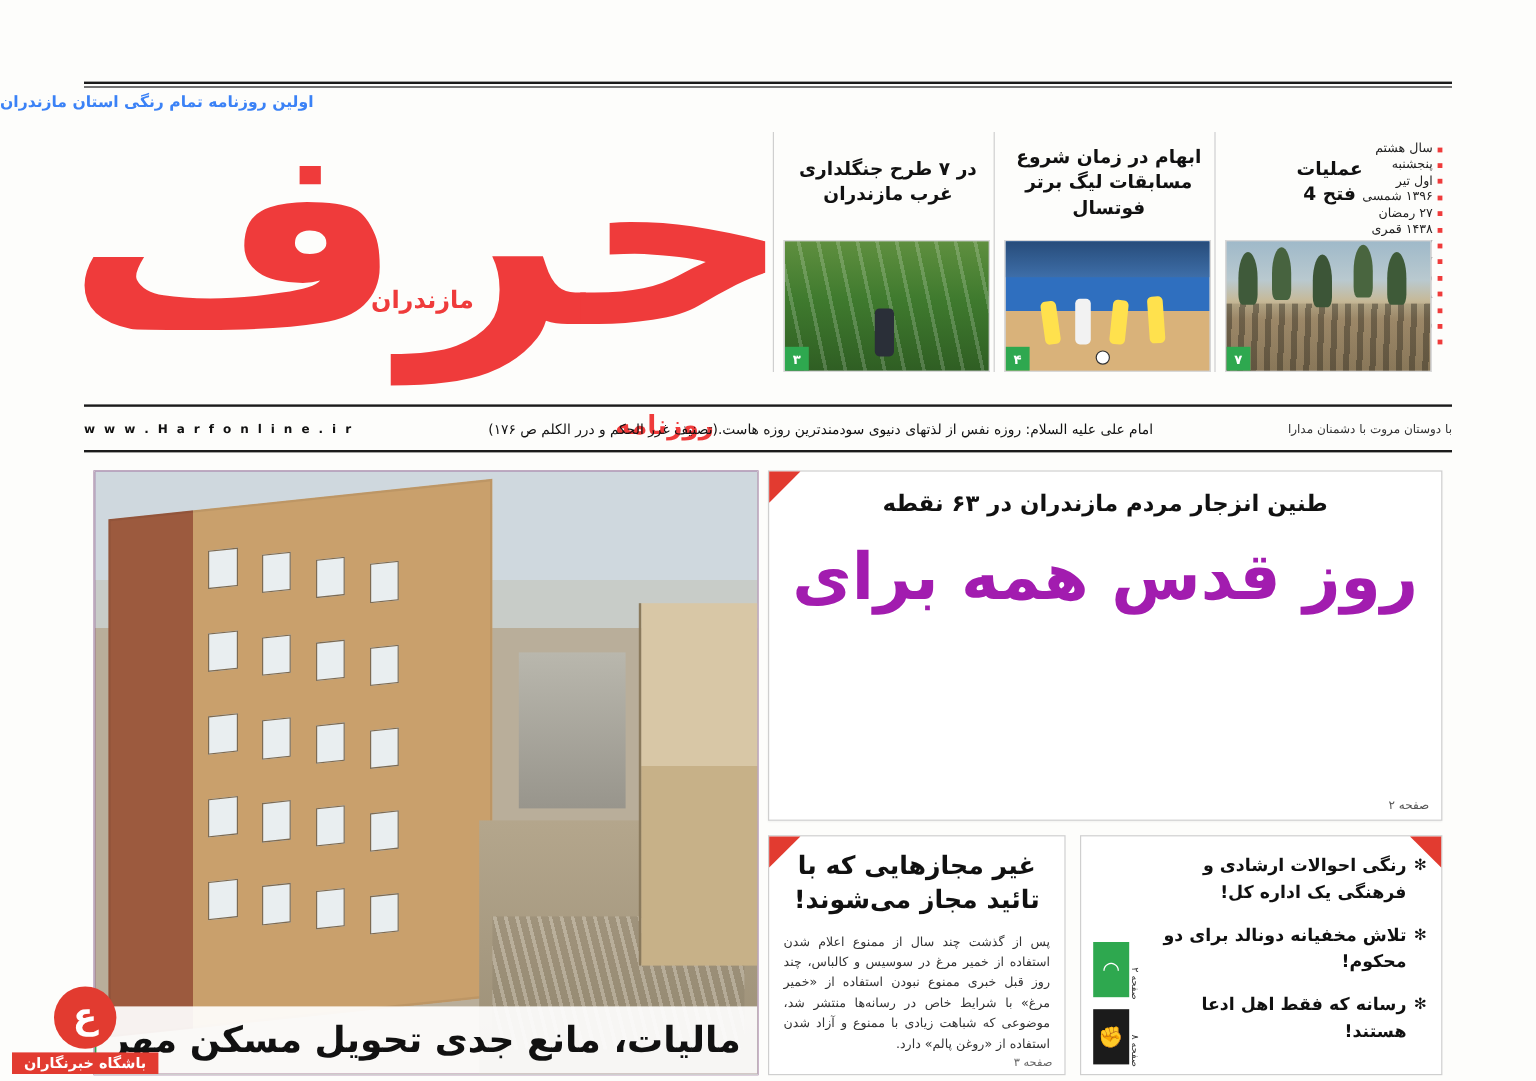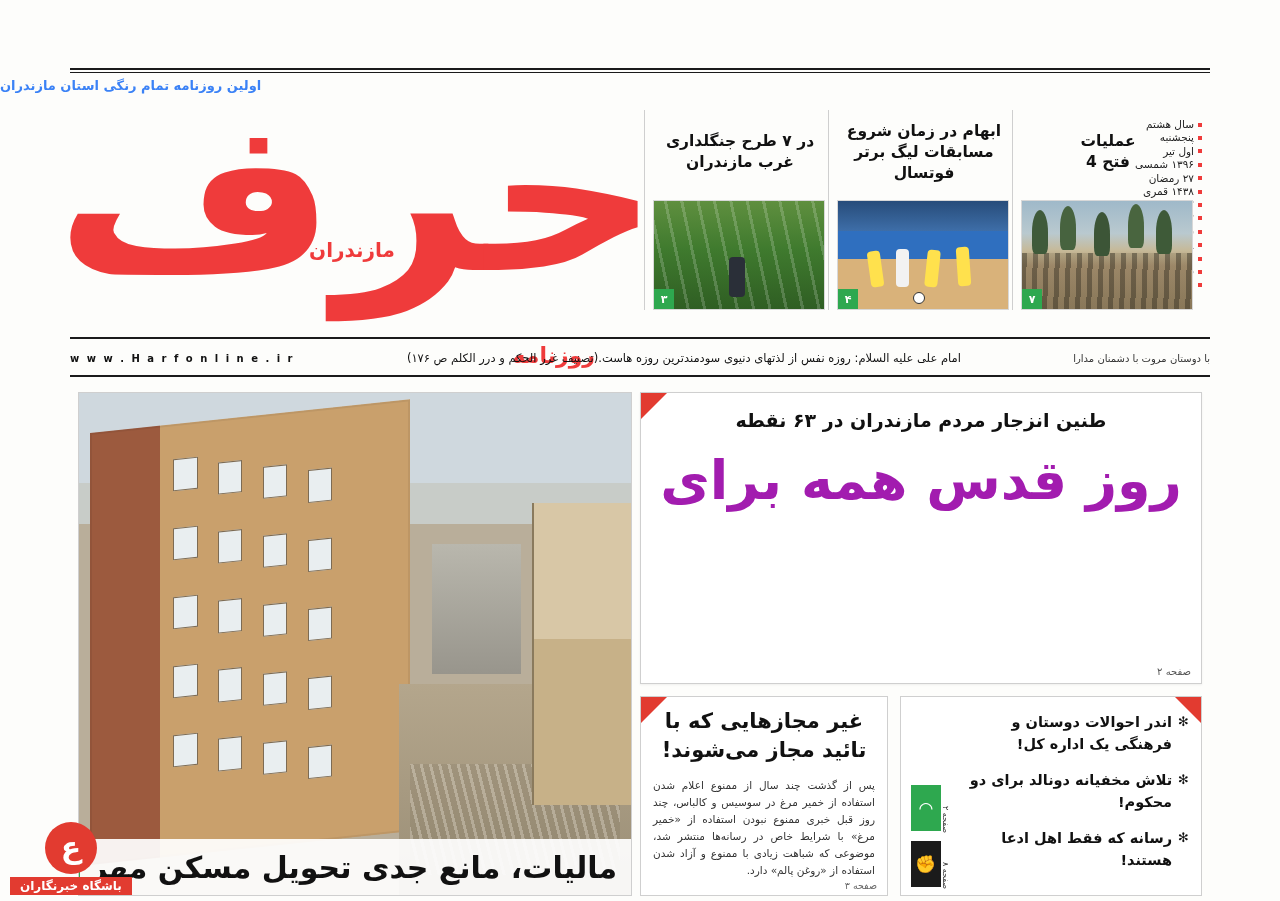--- a/index.html
+++ b/index.html
@@ -416,21 +416,21 @@
       <div>روز قدس همه برای</div>
     </div>
     <div class="lead-page">صفحه ۲</div>
   </div>
 
   <div class="bullet-box">
     <div class="corner rt"></div>
     <div class="bullet-list">
       <div class="li">
           <span class="star">✻</span>
-          <span>اندر احوالات دوستان و فرهنگی یک اداره کل!</span>
+          <span>رنگی احوالات ارشادی و فرهنگی یک اداره کل!</span>
         </div>
       <div class="li">
           <span class="star">✻</span>
           <span>تلاش مخفیانه دونالد برای دو محکوم!</span>
         </div>
       <div class="li">
           <span class="star">✻</span>
           <span>رسانه که فقط اهل ادعا هستند!</span>
         </div>
     </div>

